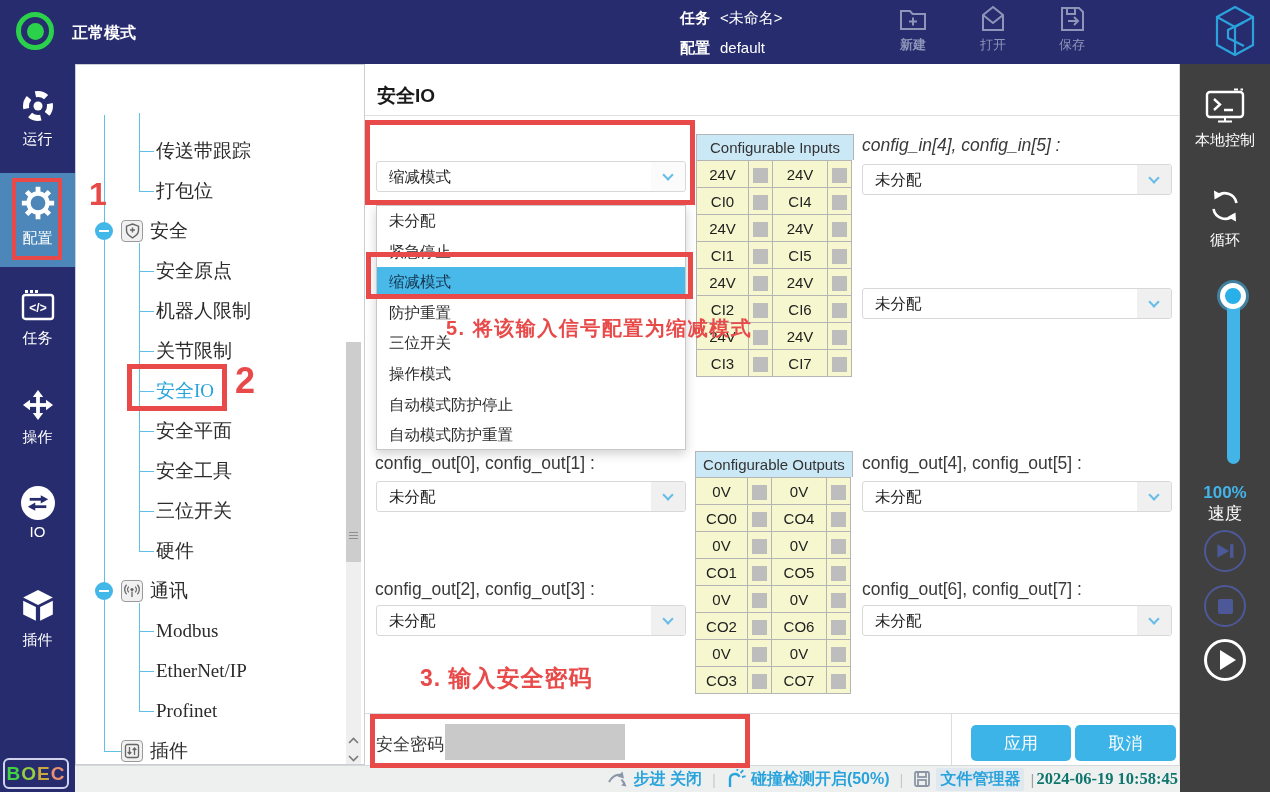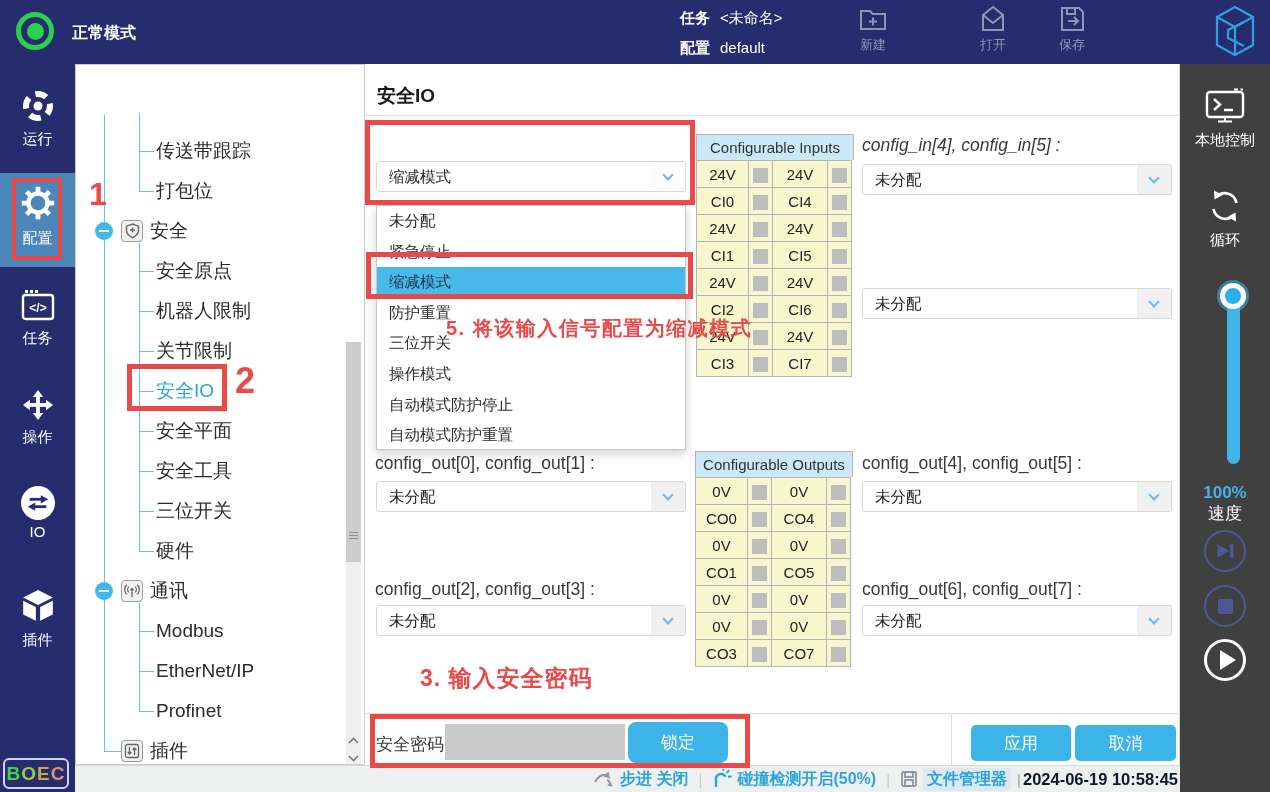--- a/index.html
+++ b/index.html
@@ -11,21 +11,21 @@
   #topbar{position:absolute;left:0;top:0;width:1270px;height:64px;background:#272c6f;}
   #mode-indicator{position:absolute;left:16px;top:12px;width:38px;height:38px;border:5px solid #2bd14b;border-radius:50%;}
   #mode-indicator .dot{position:absolute;left:50%;top:50%;width:17px;height:17px;margin:-8.5px 0 0 -8.5px;border-radius:50%;background:#2bd14b;}
   #mode-label{position:absolute;left:72px;top:23px;color:#fff;font-size:16px;font-weight:bold;}
   .tb-kv{position:absolute;left:680px;color:#fff;font-size:15px;white-space:nowrap;}
   .tb-kv .k{font-weight:bold;margin-right:10px;}
   #task-row{top:9px;} #config-row{top:39px;}
   .tb-btn{position:absolute;top:3px;width:62px;text-align:center;cursor:pointer;}
   .tb-btn .ic{height:32px;display:flex;align-items:center;justify-content:center;}
   .tb-btn .lb{font-size:13px;color:#8d96b8;margin-top:1px;}
-  #tb-new{left:842px;} #tb-open{left:962px;} #tb-save{left:1041px;}
+  #tb-new{left:882px;font-weight:bold;} #tb-open{left:962px;} #tb-save{left:1041px;}
   #logo{position:absolute;left:1214px;top:5px;}
 
   
   #left-rail{position:absolute;left:0;top:64px;width:75px;height:728px;background:#272c6f;}
   .rail-item{position:absolute;left:0;width:75px;text-align:center;color:#fff;cursor:pointer;}
   .rail-item .lb{font-size:15px;color:#fff;margin-top:3px;}
   #rail-active-bg{position:absolute;left:0;top:109px;width:75px;height:94px;background:#4d87b9;}
   #rail-active-red{position:absolute;left:12px;top:114px;width:50px;height:82px;border:4px solid #e84a4a;z-index:3;}
   #ri-run{top:25px;} #ri-config{top:120px;z-index:2;} #ri-task{top:224px;} #ri-op{top:325px;}
   #ri-io{top:422px;} #ri-plugin{top:524px;}
@@ -35,21 +35,21 @@
 
   
   #tree-panel{position:absolute;left:75px;top:64px;width:290px;height:701px;background:#fff;border:1px solid #c9cdd4;overflow:hidden;}
   #tree-header{position:absolute;left:0;top:0;width:100%;height:47px;border-bottom:1px solid #d9d9d9;}
   #tree-header span{position:absolute;left:22px;top:12px;font-size:20px;font-weight:bold;color:#222;}
   .tguide{position:absolute;width:1px;background:#5fc0e8;}
   #spine{left:28px;top:50px;height:636px;}
   #lineA{left:63px;top:48px;height:78px;}
   #lineB{left:63px;top:178px;height:308px;}
   #lineC{left:63px;top:538px;height:108px;}
-  .trow{position:absolute;left:0;width:268px;height:40px;cursor:pointer;}
+  .trow{position:absolute;left:0;width:268px;height:40px;cursor:pointer;font-family:Liberation Serif, serif;}
   .trow .tick{position:absolute;left:63px;top:19.5px;width:15px;height:1px;background:#5fc0e8;}
   .trow .tick1{position:absolute;left:28px;top:19.5px;width:18px;height:1px;background:#5fc0e8;}
   .trow .tlabel{position:absolute;left:80px;top:0;line-height:40px;font-size:19px;color:#2b2b2b;white-space:nowrap;}
   .trow .tlabel1{position:absolute;left:74px;top:0;line-height:40px;font-size:19px;color:#2b2b2b;white-space:nowrap;}
   .trow .tlabel.sel{color:#29a3dc;}
   .mcircle{position:absolute;left:19px;top:11px;width:18px;height:18px;border-radius:50%;background:#42b8e8;}
   .mcircle:after{content:"";position:absolute;left:4px;top:8px;width:10px;height:2px;background:#fff;}
   .ibox{position:absolute;left:45px;top:9px;width:22px;height:22px;border:1px solid #9a9a9a;border-radius:4px;background:#f1f1f1;
         display:flex;align-items:center;justify-content:center;}
   #tree-clip{position:absolute;left:84px;top:47px;width:90px;height:7px;overflow:hidden;}
@@ -139,21 +139,21 @@
   #btn-stop .sqr{width:15px;height:15px;background:#4d5898;border-radius:2px;}
   #btn-play .tri{width:0;height:0;border-left:16px solid #fff;border-top:10px solid transparent;border-bottom:10px solid transparent;margin-left:5px;}
 
   
   #statusbar{position:absolute;left:75px;top:765px;width:1105px;height:27px;background:#eef0ef;border-top:1px solid #d6d9d9;
              display:flex;align-items:center;justify-content:flex-end;padding-right:2px;}
   .sb-item{display:flex;align-items:center;gap:5px;color:#29a3dc;font-size:16px;font-weight:bold;white-space:nowrap;cursor:pointer;}
   .sb-sep{color:#c3cbcb;margin:0 10px;font-size:15px;}
   .sb-bar{color:#9aa3a3;margin:0 2px 0 6px;font-size:15px;}
   #sb-file .txt{background:#dfe8ee;padding:1px 4px;border-radius:2px;}
-  #sb-time{color:#0f172a;font-size:16.5px;font-weight:bold;white-space:nowrap;}
+  #sb-time{color:#0f766e;font-size:16.5px;font-weight:bold;white-space:nowrap;font-family:Liberation Serif, serif;}
 </style>
 </head>
 <body>
 
 <div id="app">
 
   <div id="topbar">
     <div id="mode-indicator">
         <div class="dot"></div>
       </div>
@@ -537,20 +537,26 @@
               <td class="c3">CO5</td>
               <td class="c4"><span class="sq"></span></td>
             </tr>
             <tr>
               <td class="c1">0V</td>
               <td class="c2"><span class="sq"></span></td>
               <td class="c3">0V</td>
               <td class="c4"><span class="sq"></span></td>
             </tr>
             <tr>
+              <td class="c1">CO2</td>
+              <td class="c2"><span class="sq"></span></td>
+              <td class="c3">CO6</td>
+              <td class="c4"><span class="sq"></span></td>
+            </tr>
+            <tr>
               <td class="c1">0V</td>
               <td class="c2"><span class="sq"></span></td>
               <td class="c3">0V</td>
               <td class="c4"><span class="sq"></span></td>
             </tr>
             <tr>
               <td class="c1">CO3</td>
               <td class="c2"><span class="sq"></span></td>
               <td class="c3">CO7</td>
               <td class="c4"><span class="sq"></span></td>
@@ -560,21 +566,20 @@
     </div>
 
     <div id="bottom-line"></div>
     <div id="bottom-split"></div>
     <button id="btn-apply" class="blue-btn">应用</button>
     <button id="btn-cancel" class="blue-btn">取消</button>
   </div>
 
   <div id="pwd-label">安全密码 :</div>
   <input id="pwd-input" type="password" style="">
-  <button id="btn-lock">锁定</button>
 
   <div id="right-rail">
     <div id="rr-term">
       <svg width="40" height="38" viewBox="0 0 40 38" fill="none" stroke="#fff" stroke-width="2.4">
         <rect x="2" y="4" width="36" height="25" rx="3"></rect>
           <path d="M9 11 l6 5.5 -6 5.5 M19 22 h9"></path>
           <path d="M29 1.5 h4 M35.5 1.5 h2.5" stroke-width="2"></path>
           <path d="M20 29 v4 M13 33.5 h14" stroke-width="2"></path>
       </svg>
     </div>

